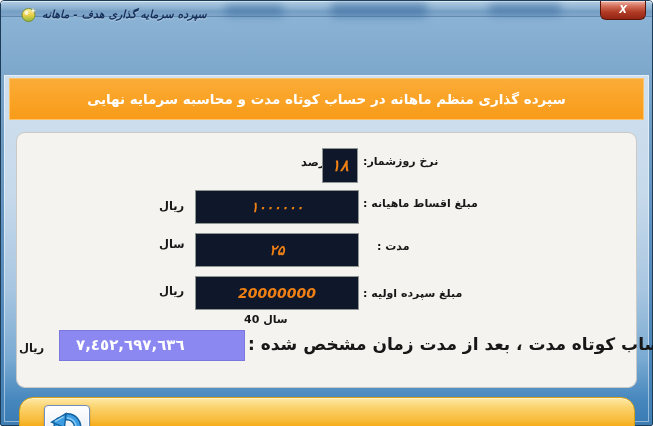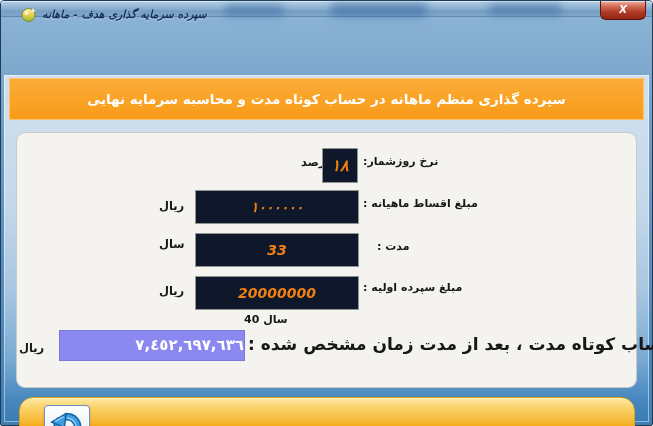--- a/index.html
+++ b/index.html
@@ -69,41 +69,41 @@
   .inst-box   { left: 178px; top: 57px;  }
   .dur-box    { left: 178px; top: 100px; }
   .init-box   { left: 178px; top: 143px; }
 
   .f-label {
     position: absolute; font-size: 11px; font-weight: bold; color: #171717; white-space: nowrap;
   }
   .lbl-rate { left: 346px; top: 22px; }
   .lbl-inst { left: 346px; top: 64px; text-align: center; }
   .lbl-dur  { left: 360px; top: 107px; }
-  .lbl-init { left: 346px; top: 148px; }
+  .lbl-init { left: 346px; top: 154px; }
 
   .f-unit { position: absolute; font-size: 11.5px; font-weight: bold; color: #171717; white-space: nowrap; }
   .unit-rate { left: 284px; top: 22px; }
   .unit-inst { left: 142px; top: 66px; }
   .unit-dur  { left: 142px; top: 104px; }
   .unit-init { left: 142px; top: 151px; }
 
   .year-caption {
     position: absolute; left: 227px; top: 180px;
     font-size: 11px; font-weight: bold; color: #171717; direction: ltr; white-space: nowrap;
   }
   .result-label {
     position: absolute; left: 231px; top: 201px;
     font-size: 17px; font-weight: bold; color: #171717; white-space: nowrap;
   }
   .result-box {
     position: absolute; left: 42px; top: 197px; width: 186px; height: 31px;
     background: #8b88f2; border: 1px solid #7b78dd;
     color: #ffffff; font-size: 15px; font-weight: bold; letter-spacing: 1px;
-    text-align: right; line-height: 29px; direction: ltr; padding-left: 16px;
+    text-align: left; line-height: 29px; direction: ltr; padding-left: 16px;
   }
   .result-unit { position: absolute; left: 2px; top: 208px; font-size: 11.5px; font-weight: bold; color: #171717; }
 
   
   .bottom-bar {
     position: absolute; left: 15px; top: 322px; width: 616px; height: 57px;
     border-radius: 14px; border: 1px solid #daa113;
     background: linear-gradient(180deg, #fde9a8 0%, #fbd26a 18%, #f8bc3c 40%, #f5aa14 52%, #f3a204 66%, #f4a70c 86%, #f7b01c 100%);
     box-shadow: inset 0 1px 0 #fff3c0;
   }
@@ -152,21 +152,21 @@
 
       <span class="f-unit unit-rate">درصد</span>
       <div class="field-box rate-box">۱۸</div>
       <span class="f-label lbl-rate">نرخ روزشمار:</span>
 
       <span class="f-unit unit-inst">ریال</span>
       <div class="field-box wide-box inst-box">۱۰۰۰۰۰۰</div>
       <span class="f-label lbl-inst">مبلغ اقساط ماهیانه :</span>
 
       <span class="f-unit unit-dur">سال</span>
-      <div class="field-box wide-box dur-box">33</div>
+      <div class="field-box wide-box dur-box">۲۵</div>
       <span class="f-label lbl-dur">مدت :</span>
 
       <span class="f-unit unit-init">ریال</span>
       <div class="field-box wide-box init-box">20000000</div>
       <span class="f-label lbl-init">مبلغ سپرده اولیه :</span>
 
       <span class="year-caption">سال 40</span>
       <span class="result-label">سرمایه حساب کوتاه مدت ، بعد از مدت زمان مشخص شده :</span>
       <div class="result-box">٧,٤٥٢,٦٩٧,٦٣٦</div>
       <span class="result-unit">ریال</span>

